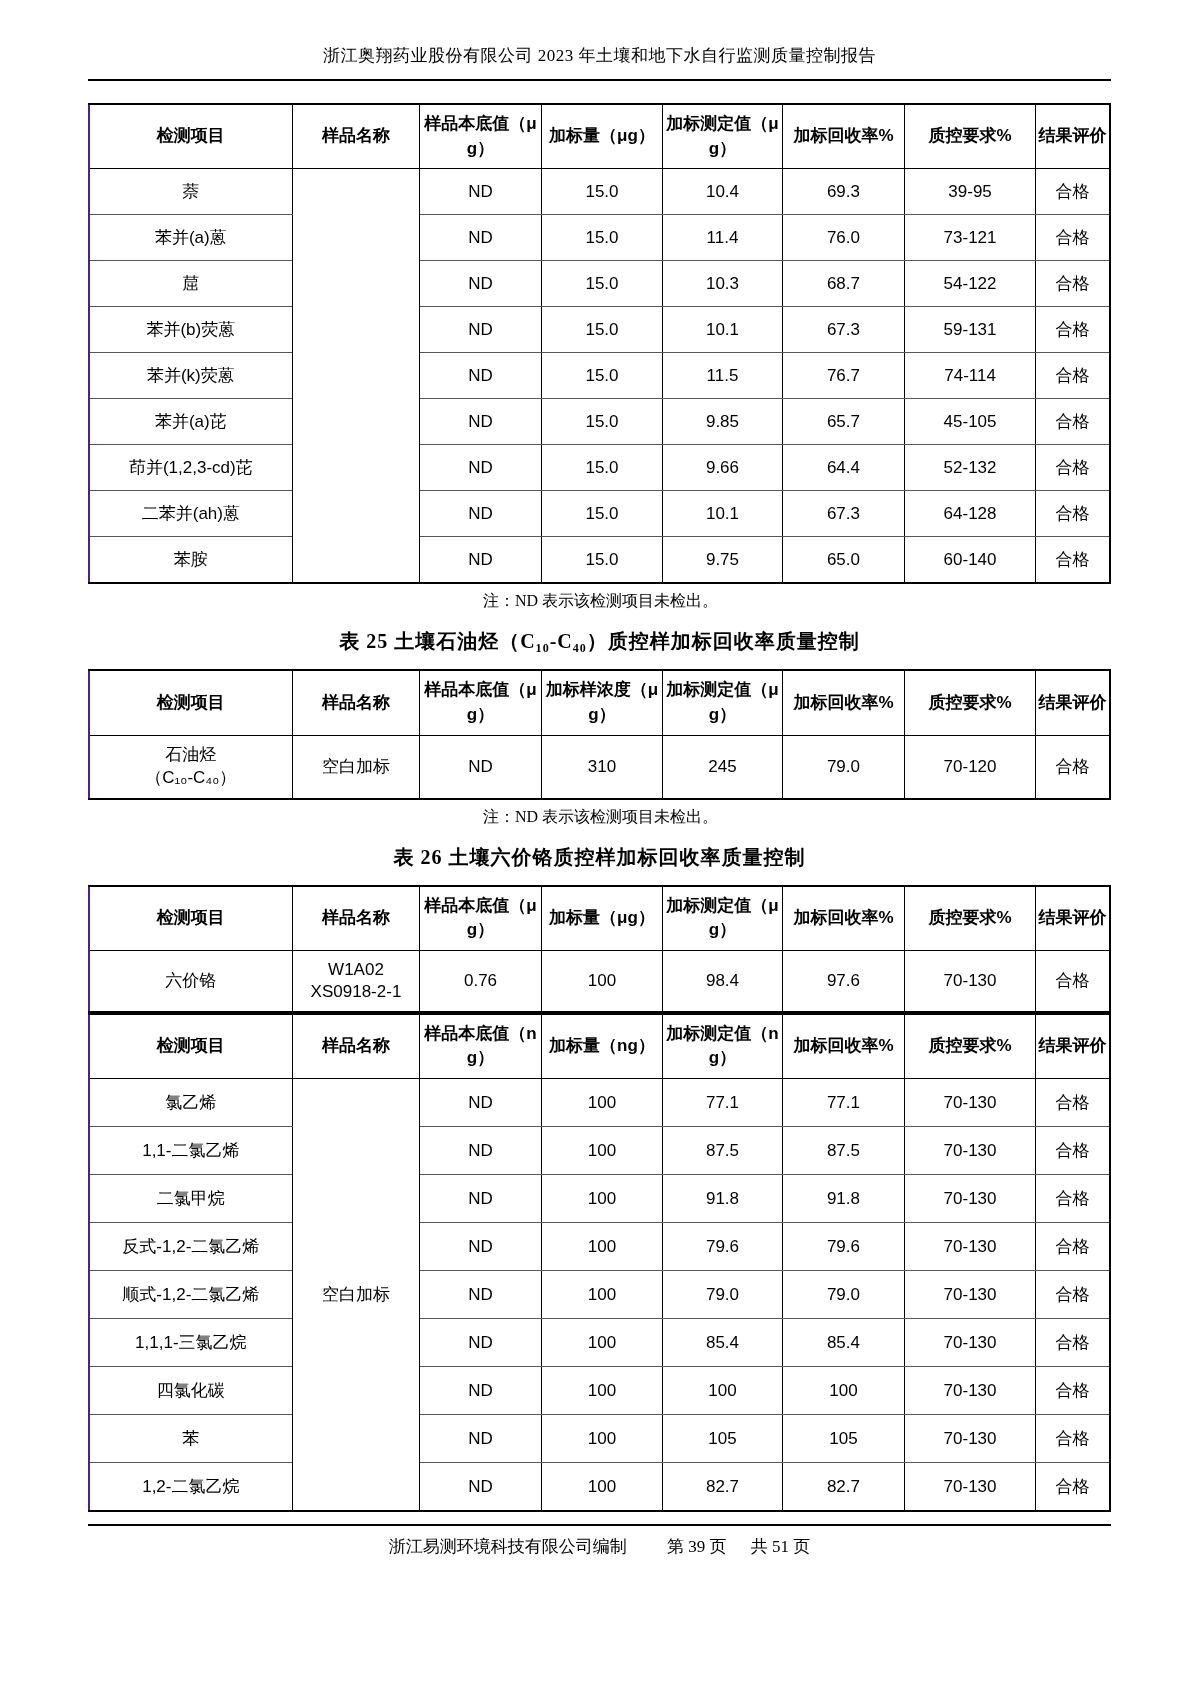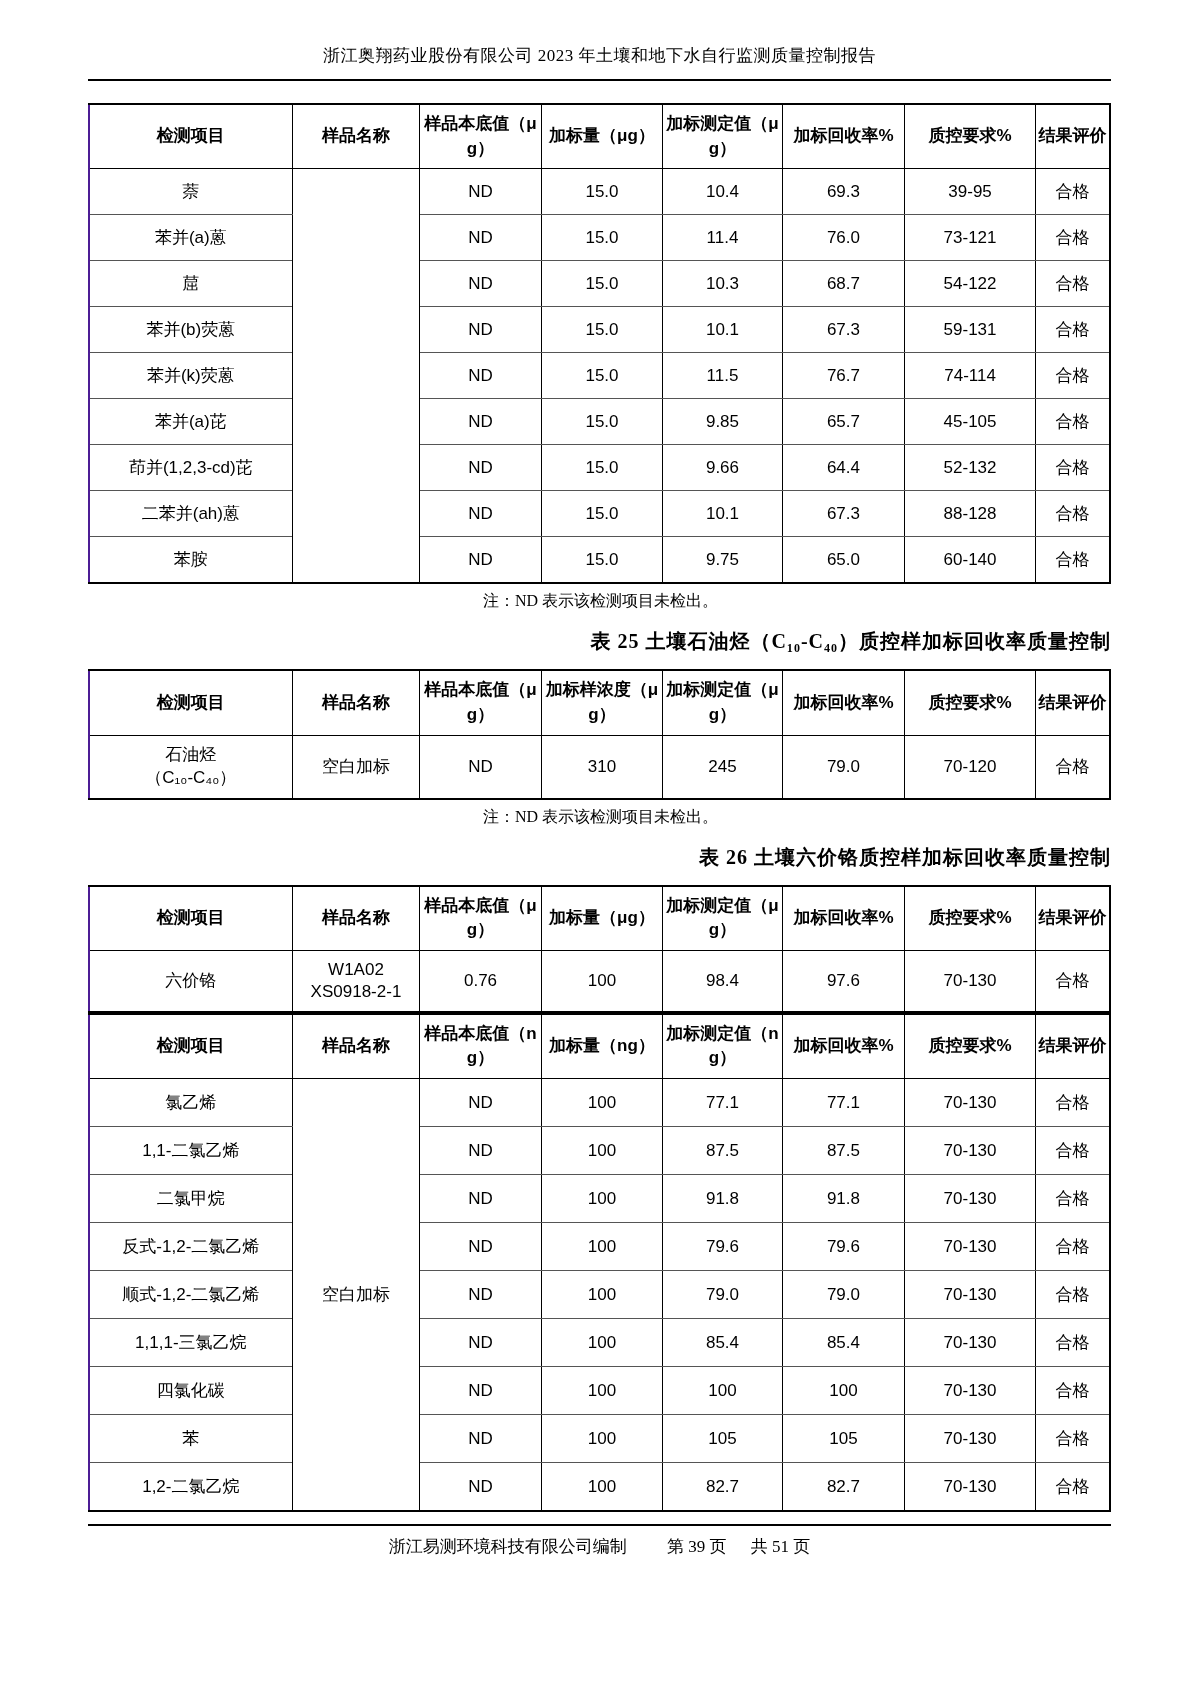--- a/index.html
+++ b/index.html
@@ -63,21 +63,21 @@
   #table-petroleum td{height:58px;}
   #table-chromium td{height:56px;}
   #table-vocs td{height:43px;}
 
   .note{
     font-size:16px;
     margin:7px 0 4px 2px;
     text-align:center;
   }
   .caption{
-    text-align:right;
+    text-align:center;
     font-size:20px;
     font-weight:bold;
     margin:16px 0 14px 0;
     letter-spacing:1px;
   }
   .doc-footer{
     margin-top:12px;
     border-top:2px solid #000;
     padding-top:9px;
     text-align:center;
@@ -181,21 +181,21 @@
           <td>64.4</td>
           <td>52-132</td>
           <td>合格</td>
         </tr>
         <tr>
           <td>二苯并(ah)蒽</td>
           <td>ND</td>
           <td>15.0</td>
           <td>10.1</td>
           <td>67.3</td>
-          <td>88-128</td>
+          <td>64-128</td>
           <td>合格</td>
         </tr>
         <tr>
           <td>苯胺</td>
           <td>ND</td>
           <td>15.0</td>
           <td>9.75</td>
           <td>65.0</td>
           <td>60-140</td>
           <td>合格</td>

